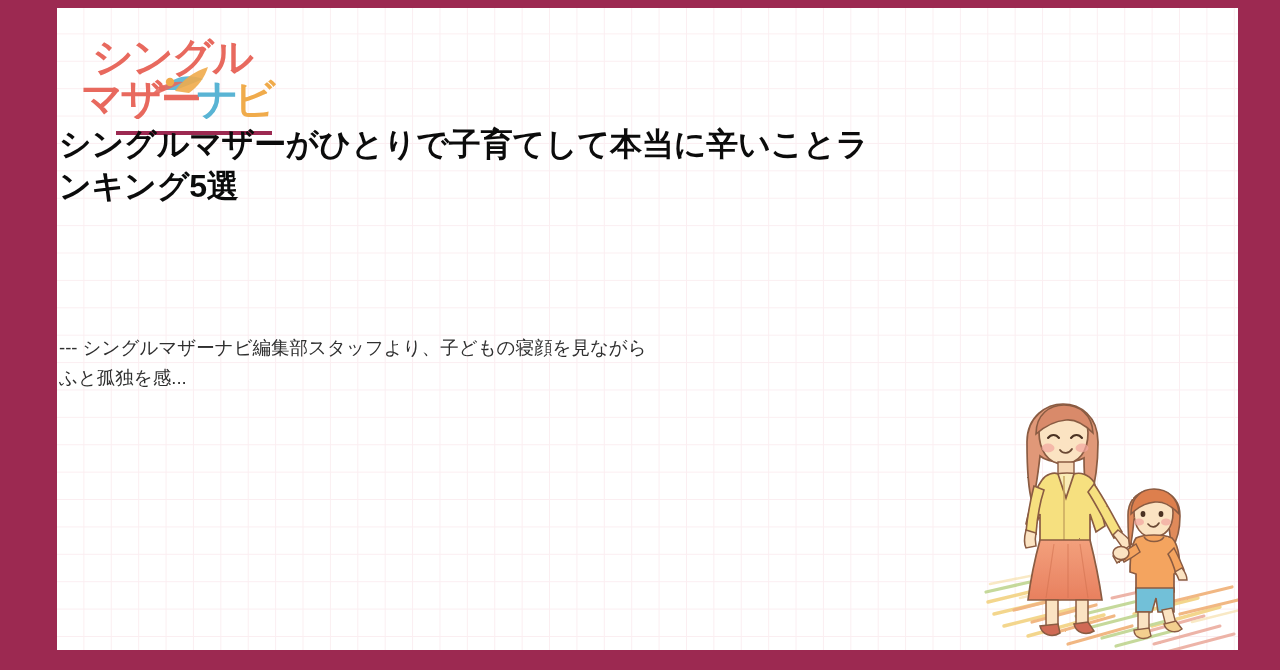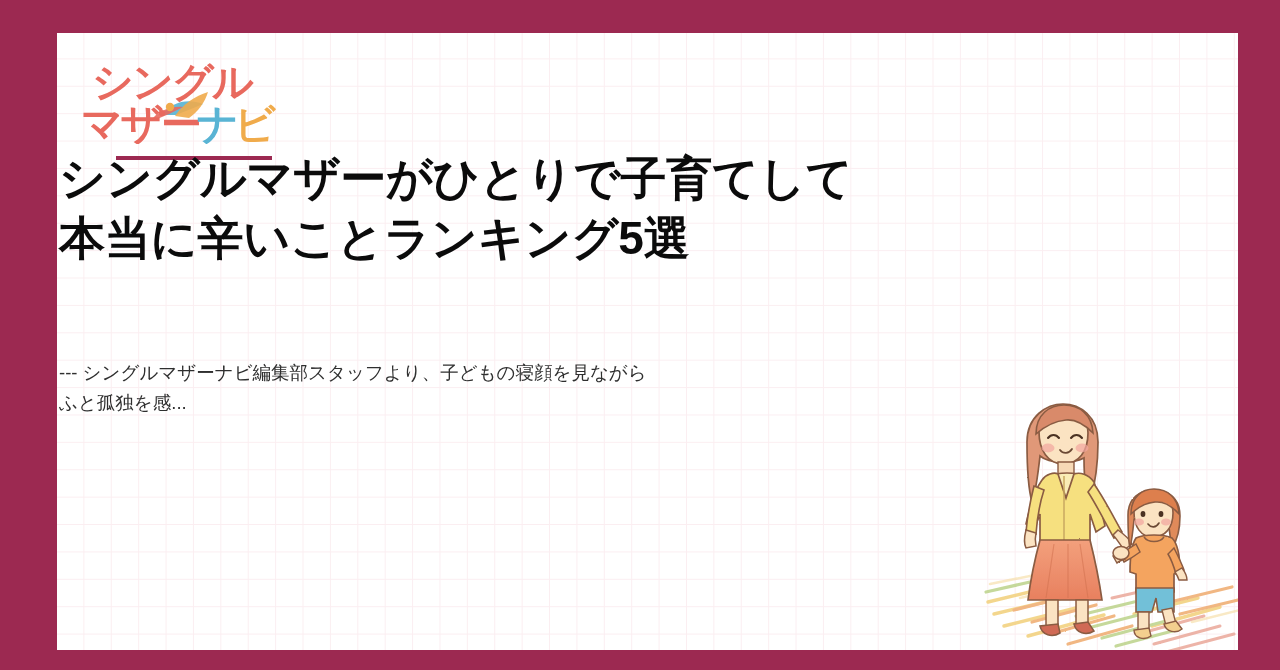--- a/index.html
+++ b/index.html
@@ -15,21 +15,21 @@
     font-family: "Liberation Sans", "DejaVu Sans", sans-serif;
   }
 
   
   .card-frame {
     position: relative;
     width: 1280px;
     height: 670px;
     background: #9c2951;
     box-sizing: border-box;
-    padding: 33px 42px 20px 57px;
+    padding: 8px 42px 20px 57px;
   }
 
   
   .canvas {
     position: relative;
     width: 100%;
     height: 100%;
     background-color: #ffffff;
     background-image:
       linear-gradient(to right, #fbeef1 1px, transparent 1px),
@@ -65,21 +65,21 @@
     background: #9c2951;
   }
 
   
   .headline {
     position: absolute;
     left: 2px;
     top: 116px;
     width: 830px;
     margin: 0;
-    font-size: 46px;
+    font-size: 32px;
     line-height: 1.3;
     font-weight: 700;
     letter-spacing: -0.2px;
     color: #0b0b0b;
     font-family: "Liberation Sans", "DejaVu Sans", sans-serif;
   }
 
   
   .lede {
     position: absolute;

